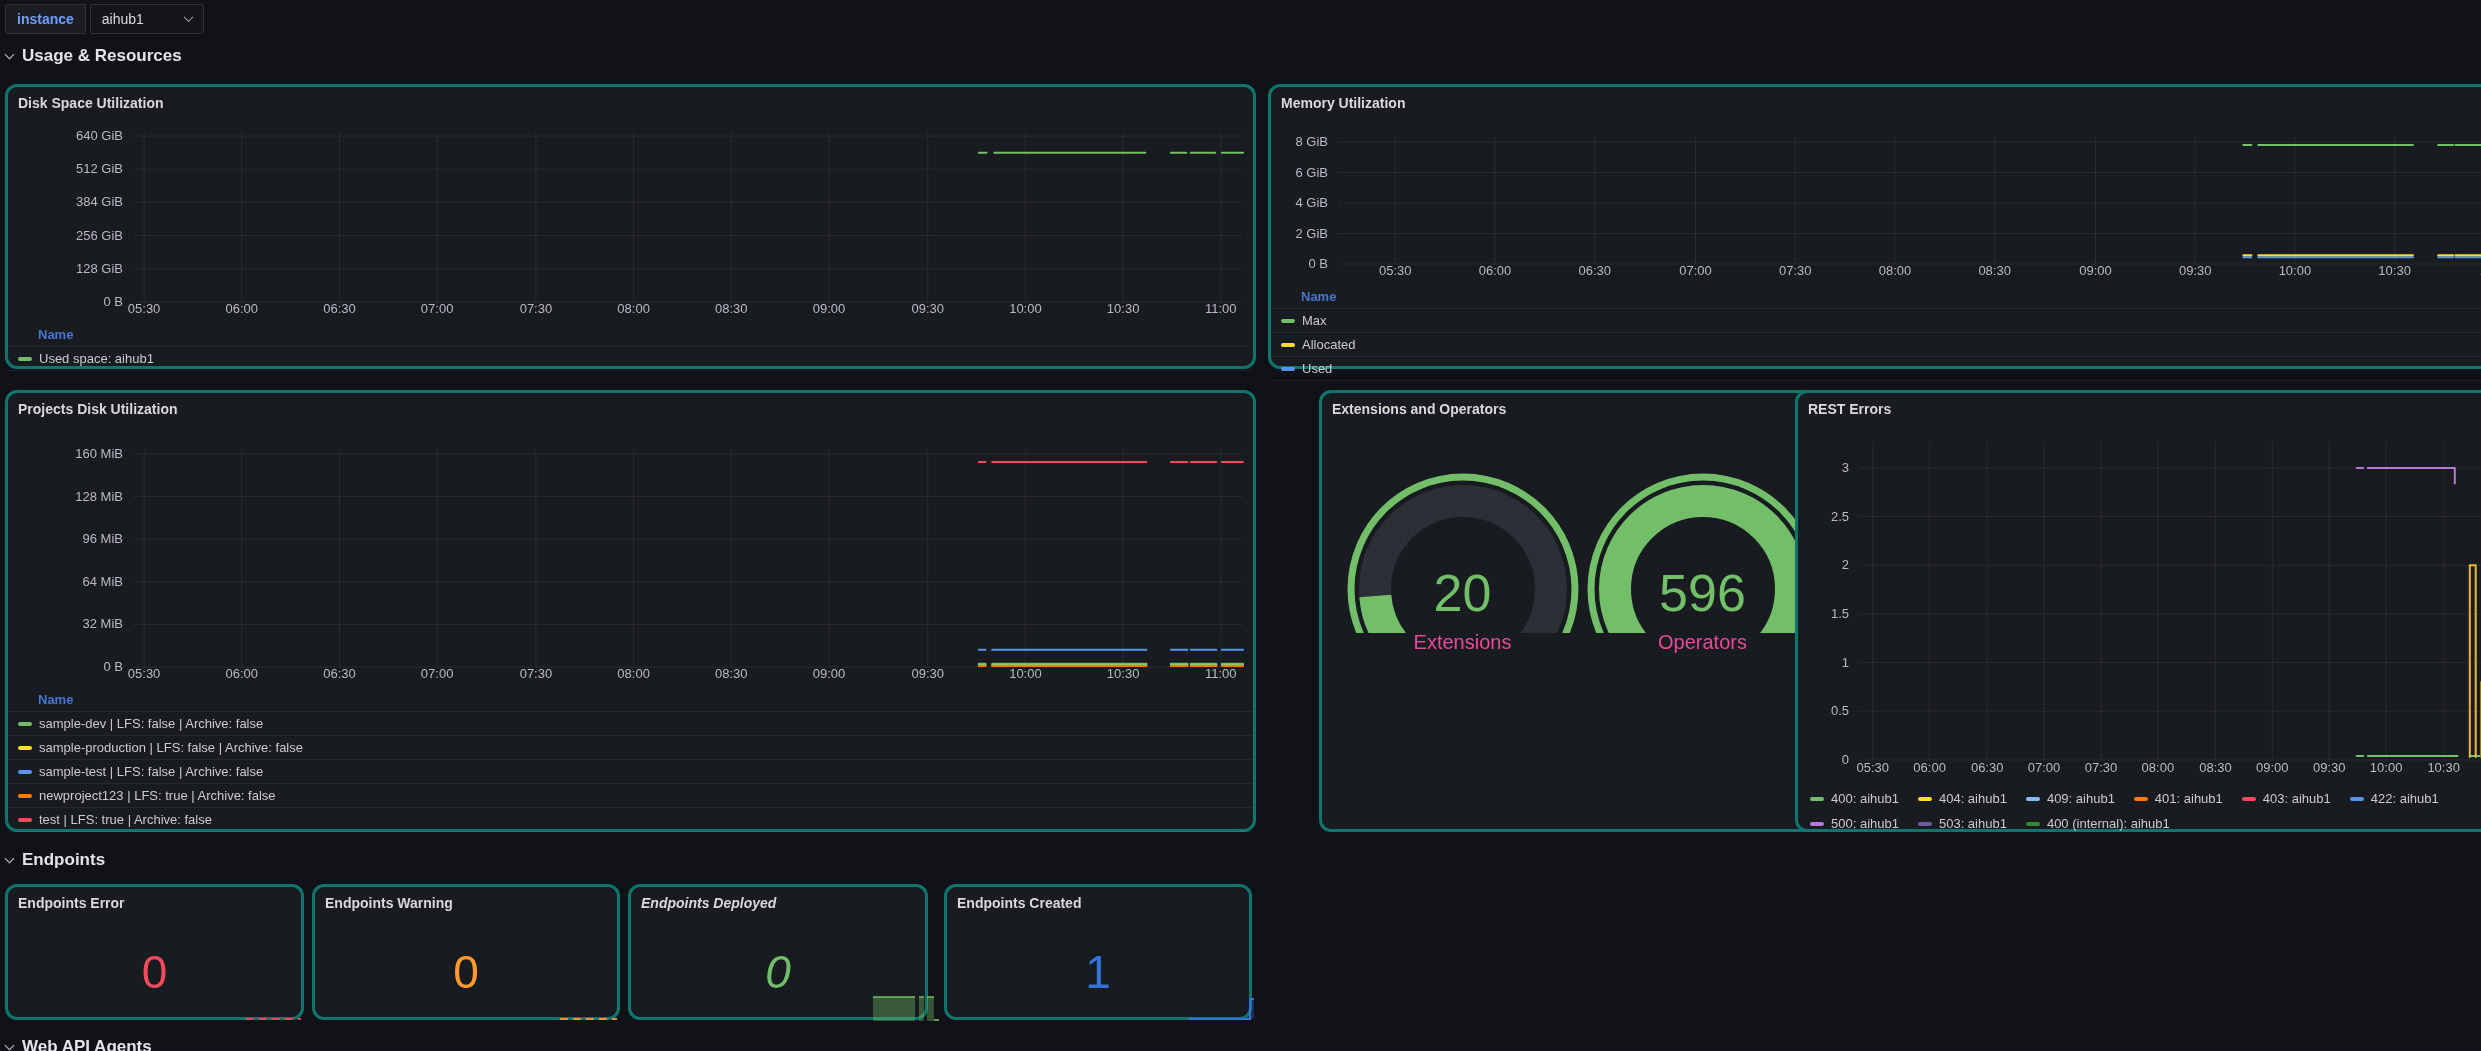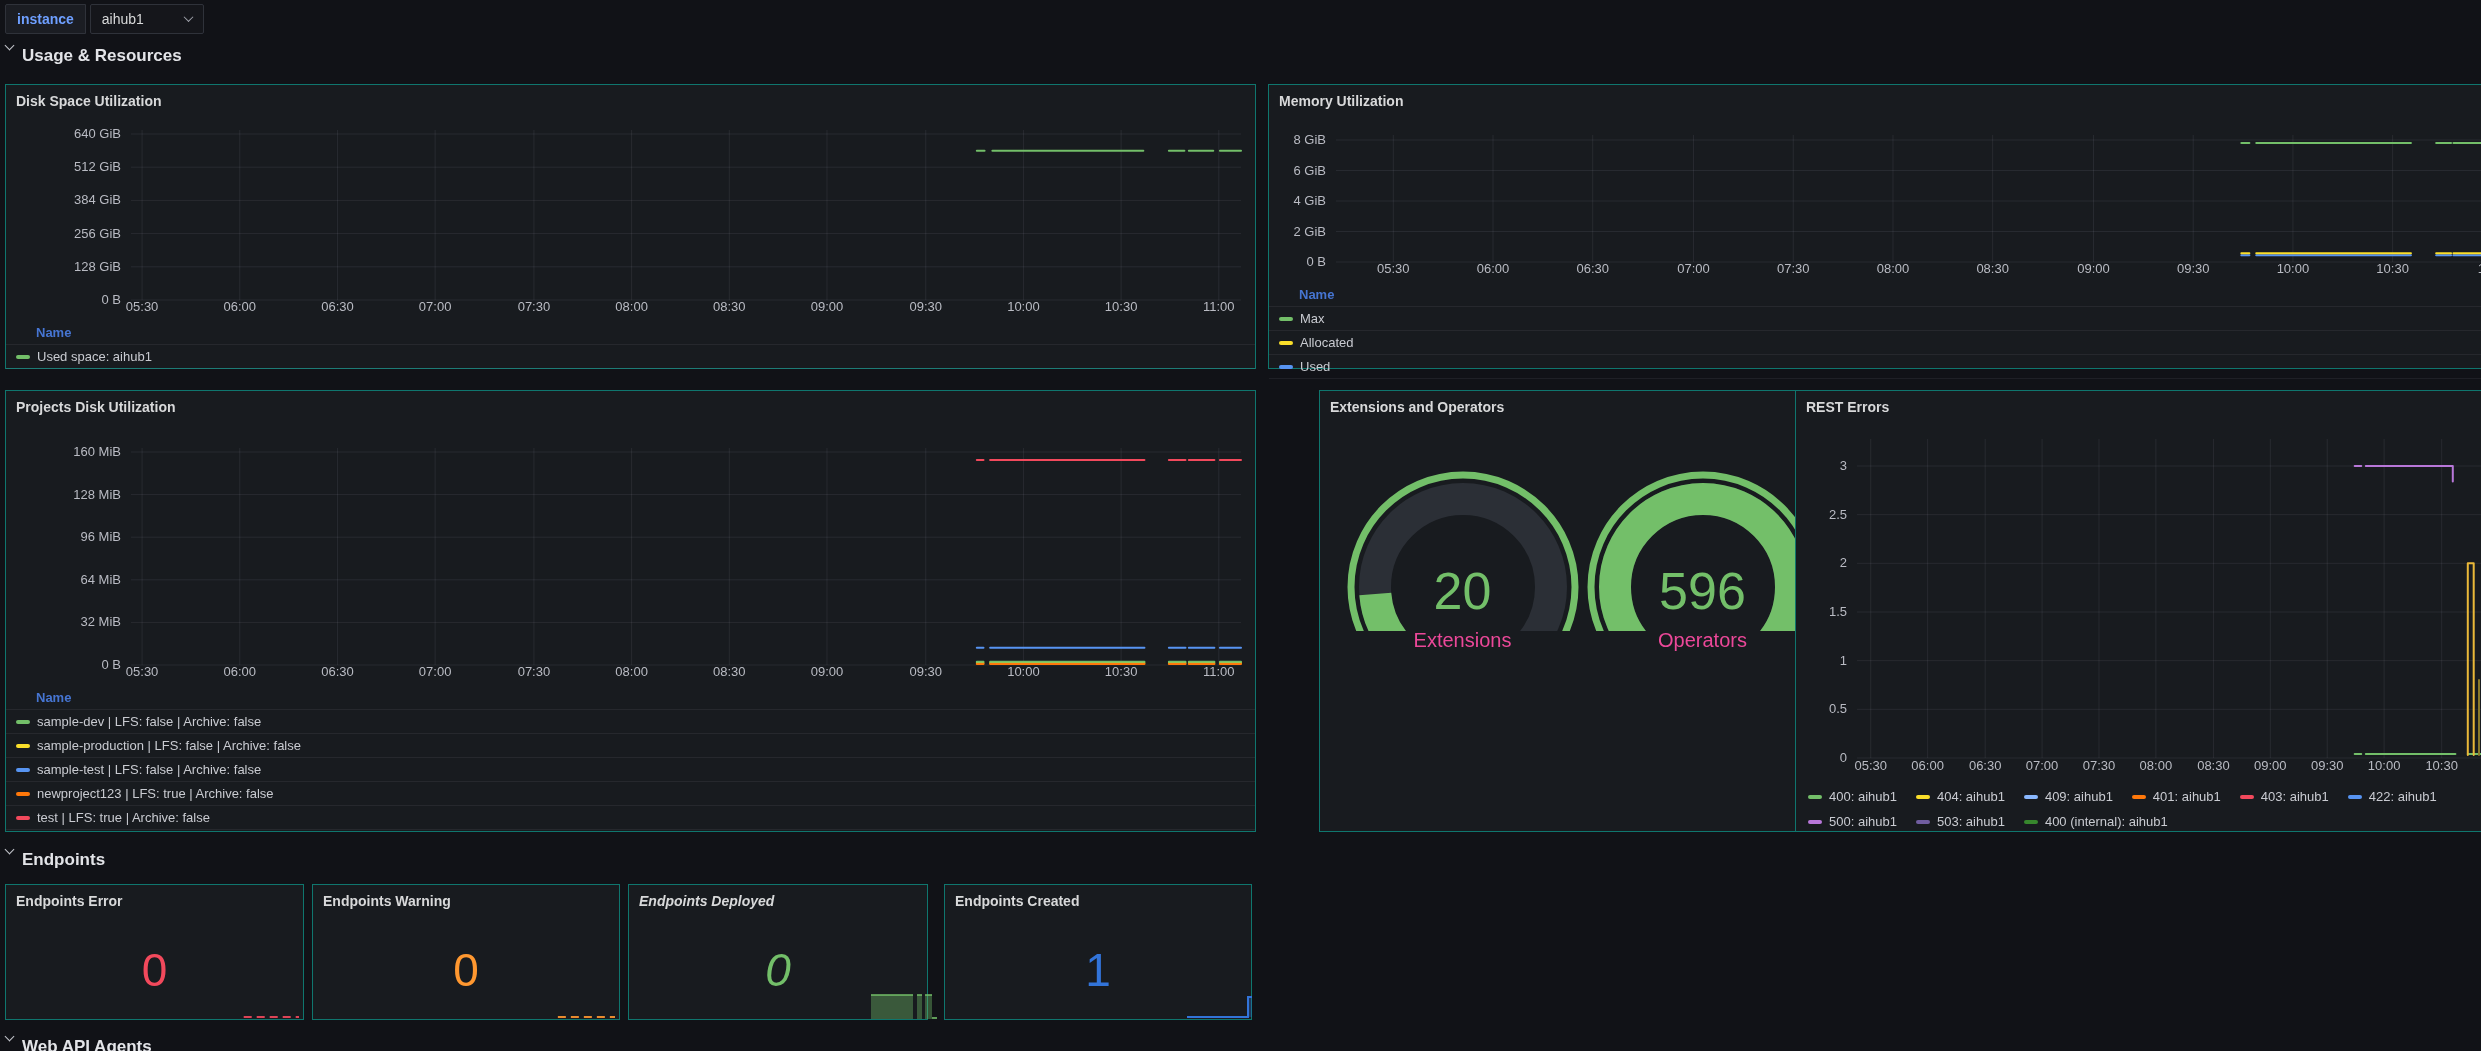--- a/index.html
+++ b/index.html
@@ -7,25 +7,25 @@
   body { font-family:"Liberation Sans","DejaVu Sans",sans-serif; }
   #root { position:relative; width:2481px; height:1051px; background:#111217; overflow:hidden; color:#d8d9da; }
 
   
   .topbar { position:absolute; left:5px; top:4px; height:30px; display:flex; }
   .var-label { display:flex; align-items:center; padding:0 11px; background:#1b1d23; border:1px solid #2f323a; border-radius:2px 0 0 2px; color:#6e9fff; font-size:14px; font-weight:600; }
   .var-value { display:flex; align-items:center; padding:0 11px; margin-left:4px; background:#15161b; border:1px solid #2f323a; border-radius:2px; color:#d8d9da; font-size:14px; cursor:pointer;gap:32px; }
   .chev { width:7px; height:7px; border-right:1.6px solid #9fa2ab; border-bottom:1.6px solid #9fa2ab; transform:rotate(45deg) translate(-1px,-1px); margin-left:9px; margin-top:-2px; }
 
   
-  .section { position:absolute; display:flex; align-items:flex-start; gap:9px; color:#e3e4e8; font-size:17px; font-weight:700; cursor:pointer; }
+  .section { position:absolute; display:flex; align-items:center; gap:9px; color:#e3e4e8; font-size:17px; font-weight:700; cursor:pointer; }
   .sec-chev { width:7px; height:7px; border-right:1.8px solid #c3c5cc; border-bottom:1.8px solid #c3c5cc; transform:rotate(45deg); margin-top:-4px; }
 
   
-  .panel { position:absolute; background:#181b1f; border:1px solid #0f766e; border-radius:0; }
+  .panel { position:absolute; background:#181b1f; border:3px solid #0f766e; border-radius:12px; }
   .panel-title { position:absolute; top:8px; left:10px; font-size:14px; font-weight:600; color:#d8d9da; white-space:nowrap; z-index:3; cursor:pointer; }
   .chart-svg { position:absolute; left:0; top:0; }
 
   
   .legend-table { position:absolute; left:0; right:0; font-size:13px; color:#c9cbd1; }
   .legend-table .lhead { color:#4675d2; font-weight:600; padding:2px 0 4px 30px; }
   .legend-table .lrow { display:flex; align-items:center; height:24px; padding-left:10px; border-top:1px solid rgba(204,204,220,0.08); cursor:pointer; }
   .legend-table { border-bottom:1px solid rgba(204,204,220,0.08); }
   .swatch { display:inline-block; width:14px; height:4px; border-radius:2px; margin-right:7px; flex:0 0 auto; }
 

